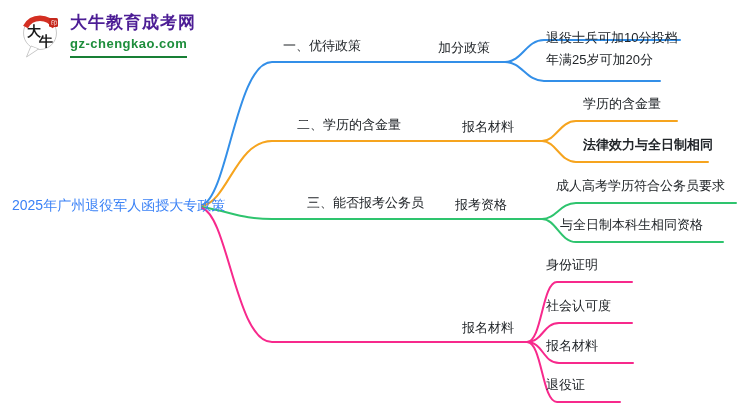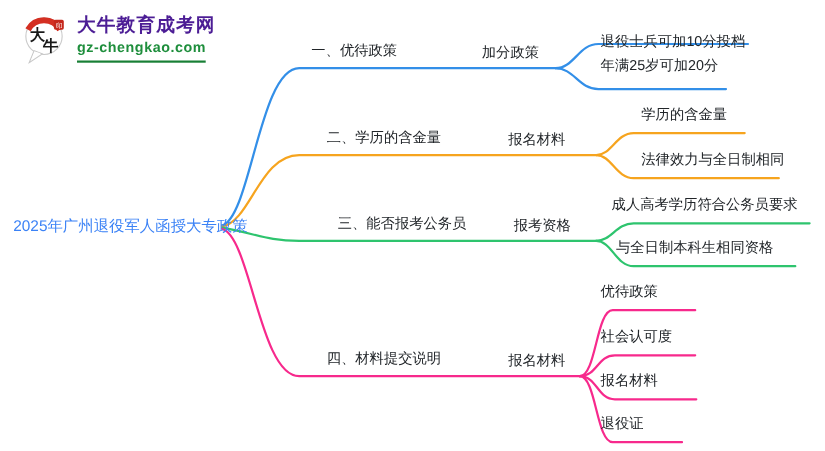--- a/index.html
+++ b/index.html
@@ -79,27 +79,26 @@
   <div class="label root-label" style="left:12px;top:197px;">2025年广州退役军人函授大专政策</div>
 
   <div class="label" style="left:283px;top:38px;">一、优待政策</div>
   <div class="label" style="left:438px;top:40px;">加分政策</div>
   <div class="label" style="left:546px;top:30px;">退役士兵可加10分投档</div>
   <div class="label" style="left:546px;top:52px;">年满25岁可加20分</div>
 
   <div class="label" style="left:297px;top:117px;">二、学历的含金量</div>
   <div class="label" style="left:462px;top:119px;">报名材料</div>
   <div class="label" style="left:583px;top:96px;">学历的含金量</div>
-  <div class="label" style="left:583px;top:137px;">法律效力与全日制相同</div>
+  <div class="label" style="left:583px;top:137px;font-weight:bold;">法律效力与全日制相同</div>
 
   <div class="label" style="left:297px;top:195px;margin-left:10px;">三、能否报考公务员</div>
-  <div class="label" style="left:467px;top:197px;">报考资格</div>
+  <div class="label" style="left:455px;top:197px;">报考资格</div>
   <div class="label" style="left:556px;top:178px;text-align:center;">成人高考学历符合公务员要求</div>
   <div class="label" style="left:560px;top:217px;">与全日制本科生相同资格</div>
 
-  <div class="label" style="left:297px;top:318px;">四、材料提交说明</div>
   <div class="label" style="left:462px;top:320px;">报名材料</div>
-  <div class="label" style="left:546px;top:257px;">优待政策</div>
+  <div class="label" style="left:546px;top:257px;">身份证明</div>
   <div class="label" style="left:546px;top:298px;">社会认可度</div>
   <div class="label" style="left:546px;top:338px;">报名材料</div>
   <div class="label" style="left:546px;top:377px;">退役证</div>
 
 </div>
 
 </body></html>

